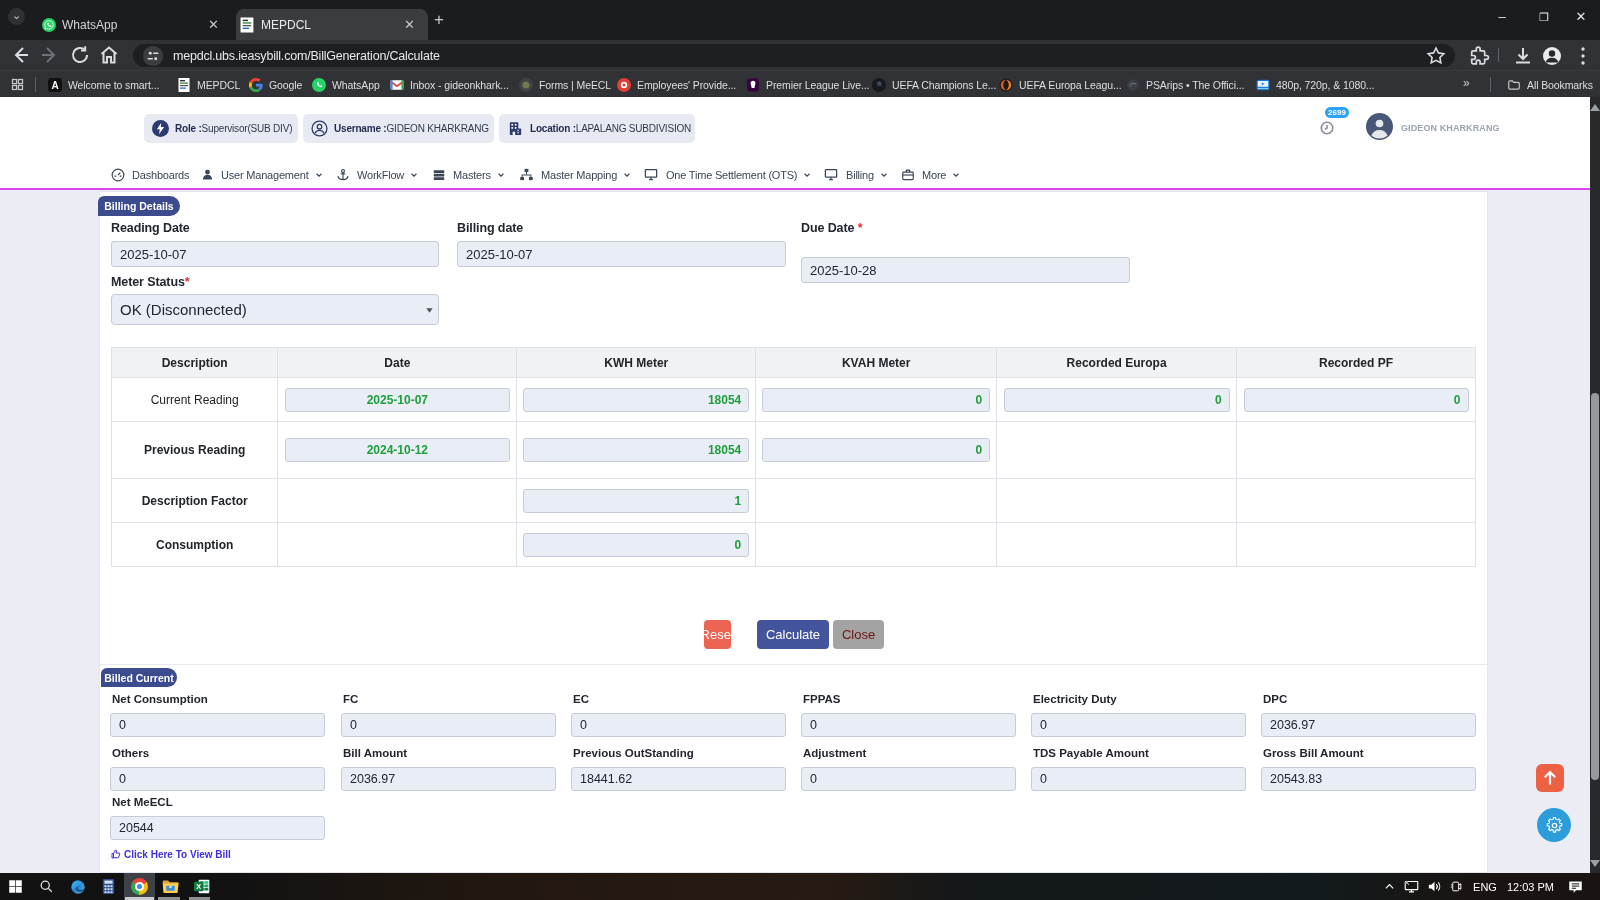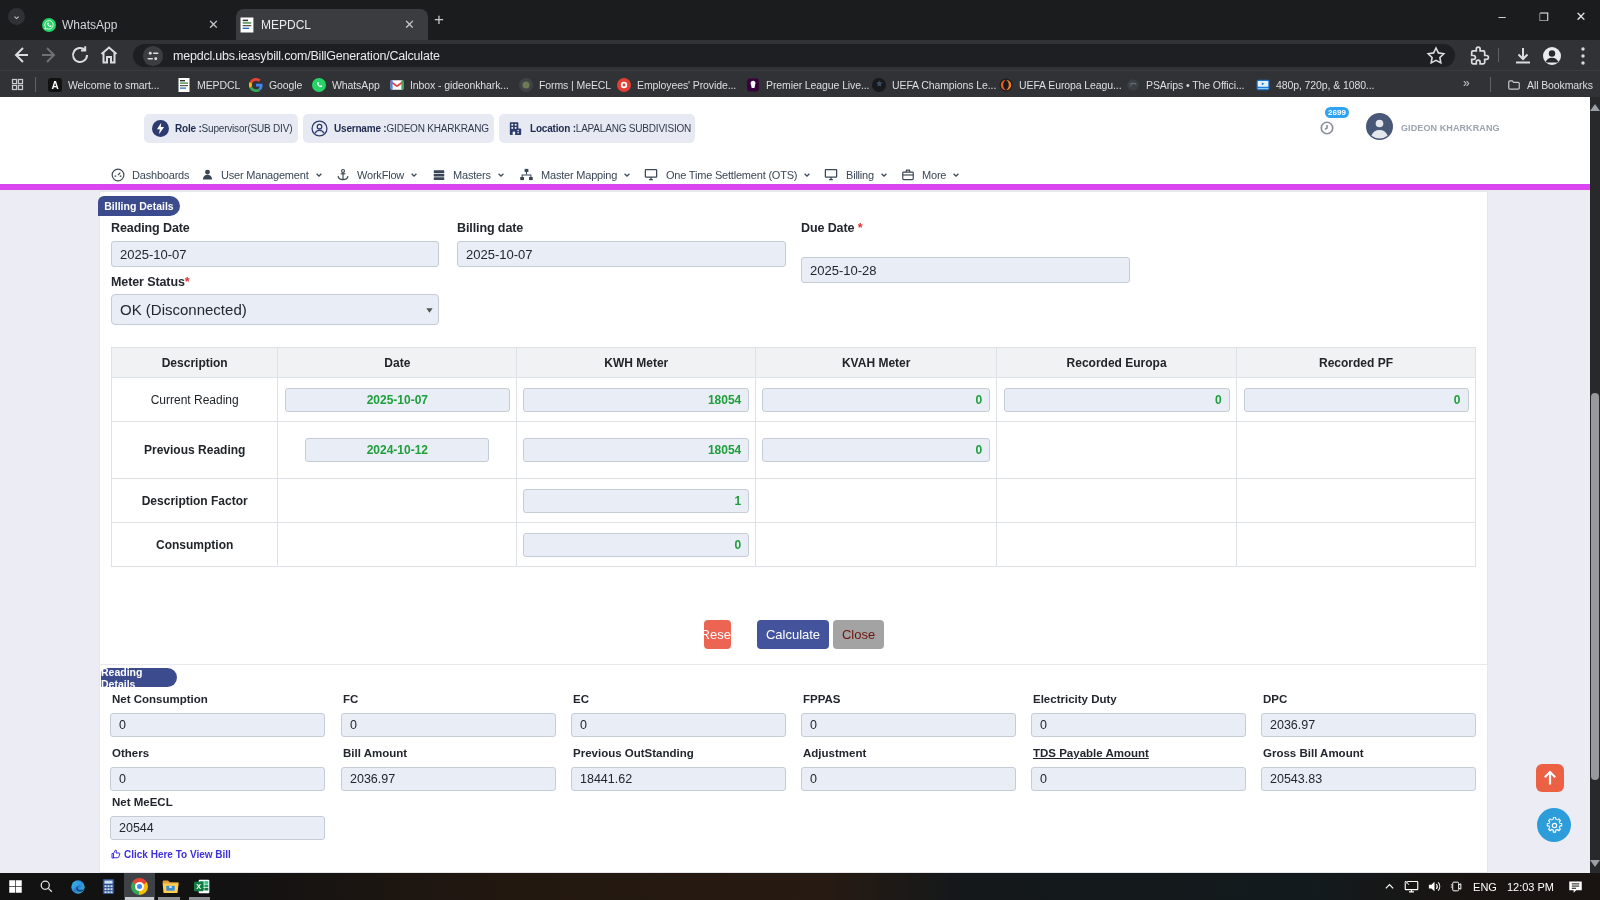--- a/index.html
+++ b/index.html
@@ -17,21 +17,21 @@
 #searchtabs { position:absolute; left:8px; top:8px; width:17px; height:17px; border-radius:50%; background:#303134; color:#C8CACD; text-align:center; line-height:15px; font-size:11px;}
 .winctl { position:absolute; top:0; height:36px; width:42px; color:#E6E6E6; text-align:center; line-height:34px; font-size:13px; }
 .urlpill { position:absolute; left:133px; top:4px; width:1322px; height:23px; background:#1E1F23; border-radius:12px; display:flex; align-items:center; }
 .tool-ic { position:absolute; top:3px; width:24px; height:24px; }
 .bm { position:absolute; top:3px; height:21px; display:flex; align-items:center; color:#DEDFE2; font-size:10.5px; letter-spacing:-0.1px; white-space:nowrap; }
 .bm .bmi { width:14px; height:14px; margin-right:6px; flex:0 0 14px; }
 
 
 #pagearea { position:absolute; left:0; top:97px; width:1590px; height:776px; background:#ECEDF4; overflow:hidden; }
 #hdr { position:absolute; left:0; top:0; width:1590px; height:63px; background:#fff; }
-#nav { position:absolute; left:0; top:63px; width:1590px; height:30px; background:#fff; border-bottom:6px solid #d946ef; }
+#nav { position:absolute; left:0; top:63px; width:1590px; height:30px; background:#fff; border-bottom:2px solid #d946ef; }
 .hbadge { position:absolute; top:17px; height:29px; background:#E7EAF2; border-radius:5px; display:flex; align-items:center; font-size:10px; letter-spacing:-0.2px; color:#30394C; white-space:nowrap; overflow:hidden; }
 .hbadge b { color:#1E2B4F; }
 .hbadge .ic { width:17px; height:17px; margin:0 6px 0 8px; flex:0 0 17px; }
 .navitem { position:absolute; top:0; height:29px; display:flex; align-items:center; color:#3A4655; font-size:11px; letter-spacing:-0.2px; white-space:nowrap; }
 .navitem svg { margin-right:7px; }
 .caret { margin-left:6px; width:8px; height:8px; }
 
 #card { position:absolute; left:99px; top:94px; width:1389px; height:682px; background:#fff; border:1px solid #E6E7EB; }
 .secbadge { position:absolute; background:#3C4B8D; color:#fff; font-weight:bold; font-size:10.5px; display:flex; align-items:center; justify-content:center; }
 .flabel { position:absolute; font-size:12.5px; font-weight:bold; color:#23262E; letter-spacing:-0.1px; }
@@ -356,21 +356,21 @@
       <td>
             <div class="tin" style="width:226px;margin:0 auto;justify-content:flex-end;padding-right:7px;">0</div>
           </td>
       <td>
             <div class="tin" style="width:225px;margin:0 auto;justify-content:flex-end;padding-right:7px;">0</div>
           </td>
     </tr>
     <tr>
       <td style="font-weight:bold;">Previous Reading</td>
       <td>
-            <div class="tin" style="width:184px;margin:16px auto;justify-content:center;">2024-10-12</div>
+            <div class="tin" style="width:225px;margin:16px auto;justify-content:center;">2024-10-12</div>
           </td>
       <td>
             <div class="tin" style="width:226px;margin:0 auto;justify-content:flex-end;padding-right:7px;">18054</div>
           </td>
       <td>
             <div class="tin" style="width:228px;margin:0 auto;justify-content:flex-end;padding-right:7px;">0</div>
           </td>
       <td></td>
           <td></td>
     </tr>
@@ -395,39 +395,39 @@
           <td></td>
     </tr>
   </tbody>
     </table>
 
   <div class="btn" style="left:704px;width:27px;background:#EC6552;">Reset</div>
   <div class="btn" style="left:757px;width:72px;background:#44549C;">Calculate</div>
   <div class="btn" style="left:833px;width:51px;background:#a3a3a3;color:#6B1410;">Close</div>
 
   <div class="abs" style="left:100px;top:567px;width:1387px;height:1px;background:#E8E9EC;"></div>
-  <div class="secbadge" style="left:101px;top:571px;width:76px;height:19px;border-radius:6px 10px 10px 0;">Reading Details</div>
+  <div class="secbadge" style="left:101px;top:571px;width:76px;height:19px;border-radius:6px 10px 10px 0;">Billed Current</div>
 
   <div class="blabel" style="left:112px;top:596px;">Net Consumption</div>
   <div class="blabel" style="left:343px;top:596px;">FC</div>
   <div class="blabel" style="left:573px;top:596px;">EC</div>
   <div class="blabel" style="left:803px;top:596px;">FPPAS</div>
   <div class="blabel" style="left:1033px;top:596px;">Electricity Duty</div>
   <div class="blabel" style="left:1263px;top:596px;">DPC</div>
   <div class="binput" style="left:110px;top:616px;">0</div>
   <div class="binput" style="left:341px;top:616px;">0</div>
   <div class="binput" style="left:571px;top:616px;">0</div>
   <div class="binput" style="left:801px;top:616px;">0</div>
   <div class="binput" style="left:1031px;top:616px;">0</div>
   <div class="binput" style="left:1261px;top:616px;">2036.97</div>
   <div class="blabel" style="left:112px;top:650px;">Others</div>
   <div class="blabel" style="left:343px;top:650px;">Bill Amount</div>
   <div class="blabel" style="left:573px;top:650px;">Previous OutStanding</div>
   <div class="blabel" style="left:803px;top:650px;">Adjustment</div>
-  <div class="blabel" style="left:1033px;top:650px;text-decoration:underline;">TDS Payable Amount</div>
+  <div class="blabel" style="left:1033px;top:650px;">TDS Payable Amount</div>
   <div class="blabel" style="left:1263px;top:650px;">Gross Bill Amount</div>
   <div class="binput" style="left:110px;top:670px;">0</div>
   <div class="binput" style="left:341px;top:670px;">2036.97</div>
   <div class="binput" style="left:571px;top:670px;">18441.62</div>
   <div class="binput" style="left:801px;top:670px;">0</div>
   <div class="binput" style="left:1031px;top:670px;">0</div>
   <div class="binput" style="left:1261px;top:670px;">20543.83</div>
   <div class="blabel" style="left:112px;top:699px;">Net MeECL</div>
   <div class="binput" style="left:110px;top:719px;">20544</div>
 

